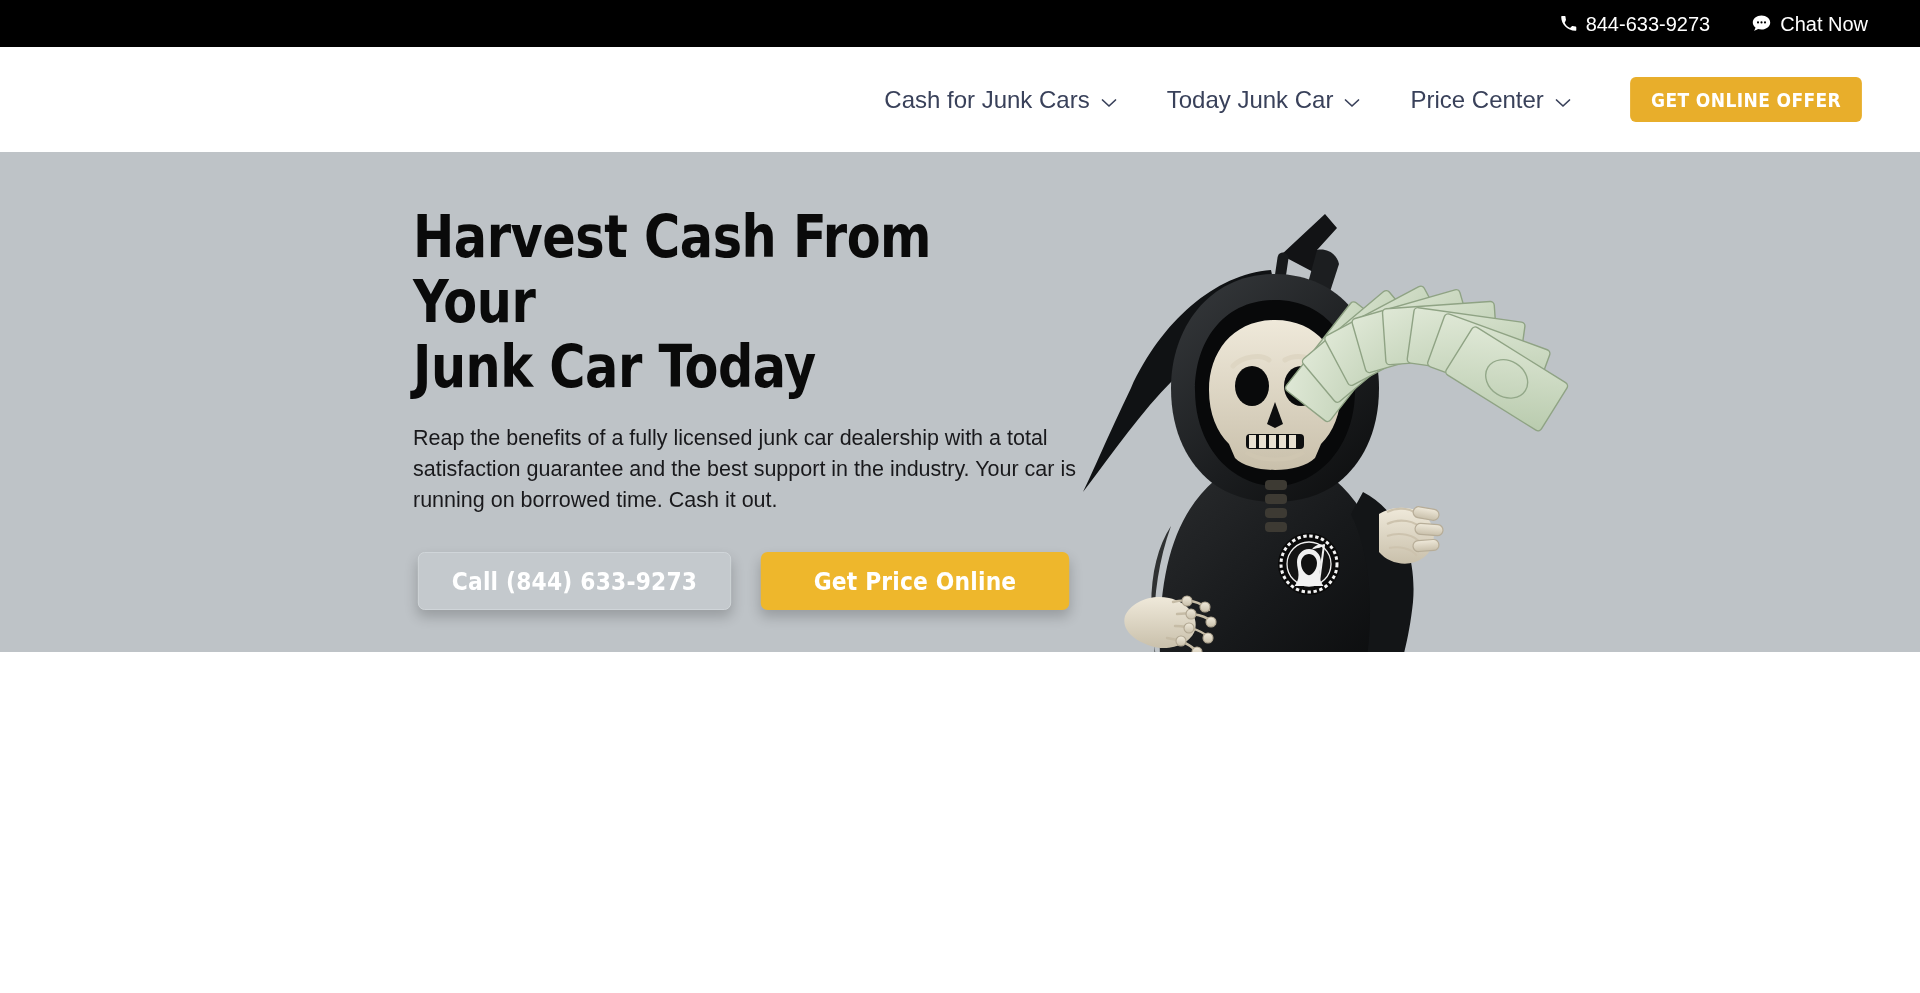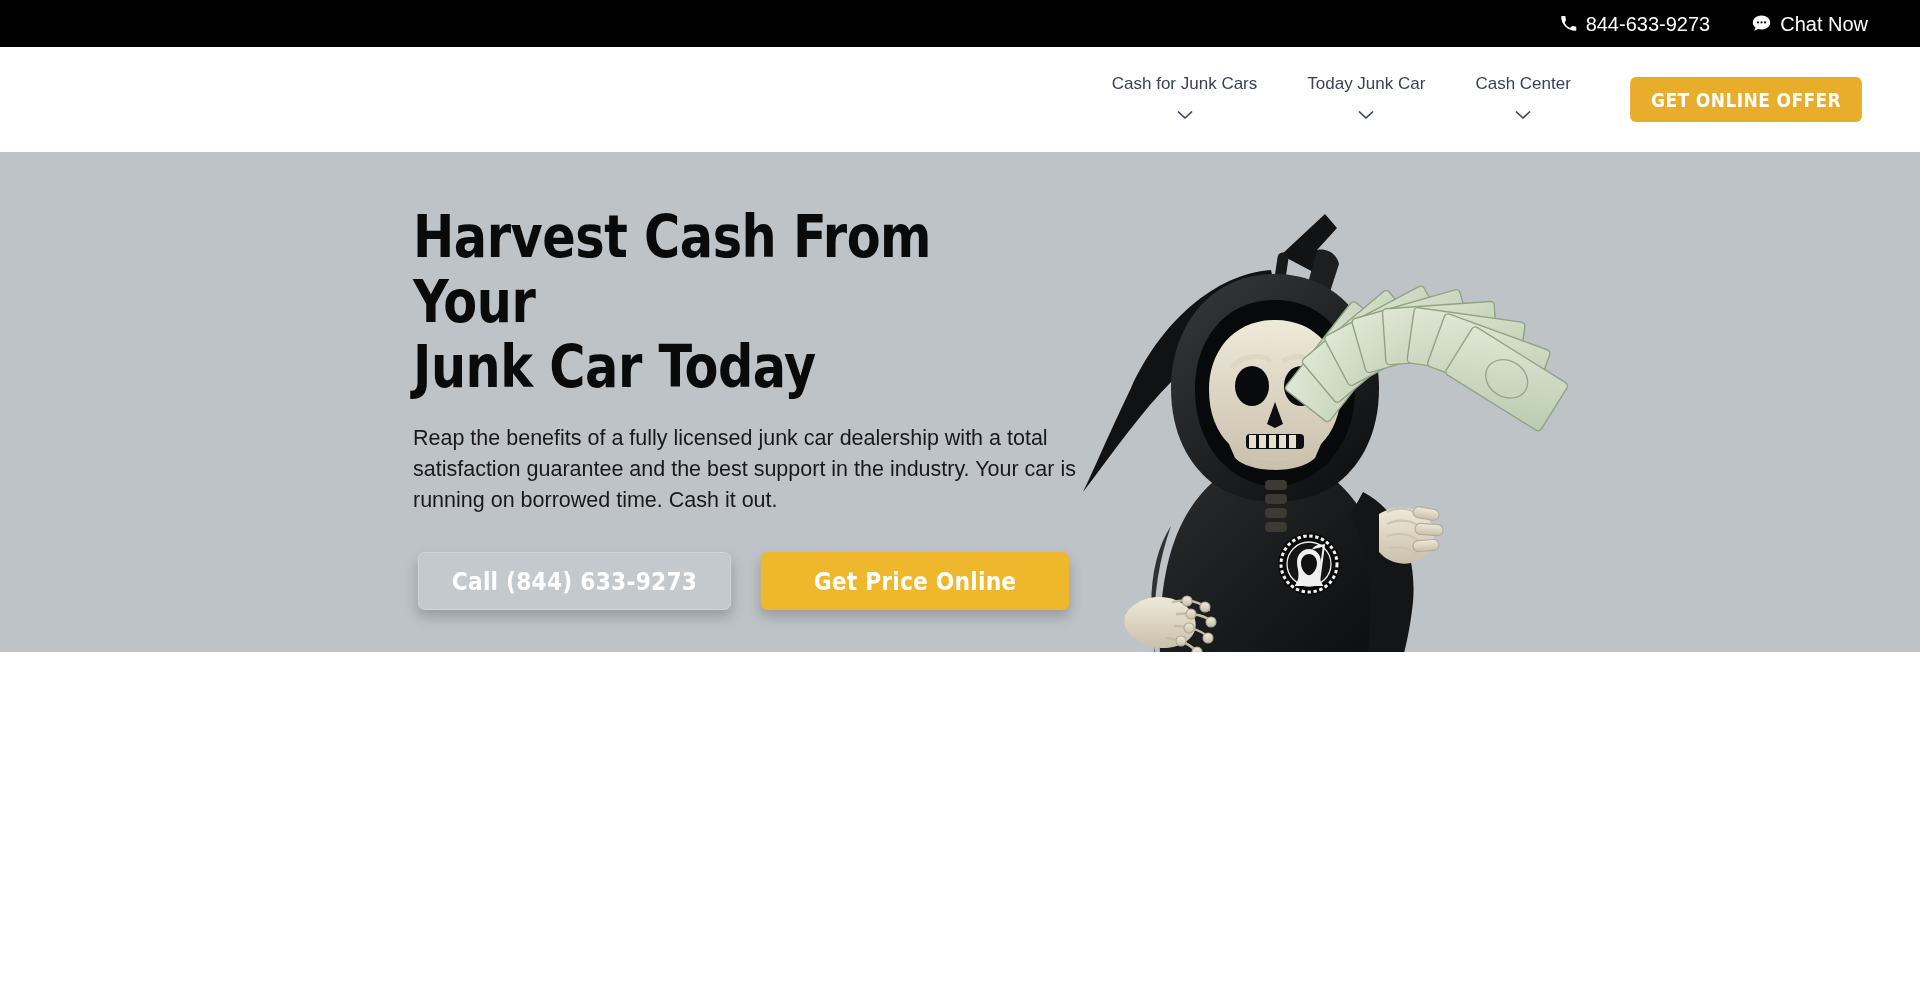--- a/index.html
+++ b/index.html
@@ -72,27 +72,26 @@
   .nav {
     margin-left: auto;
     display: flex;
     align-items: center;
     gap: 0;
   }
   .nav-item {
     display: flex;
     align-items: center;
     gap: 11px;
-    font-size: 17px;
+    font-size: 24px;
     color: #39415a;
     padding: 0 25px;
     cursor: pointer;
     text-decoration: none;
     white-space: nowrap;
-    flex-direction: column;
   }
   .chev { display: block; }
 
   .btn-offer {
     margin-left: 28px;
     background: #e8ae2b;
     color: #ffffff;
     border: none;
     border-radius: 6px;
     padding: 13px 22px 12px;
@@ -256,21 +255,21 @@
       </a>
       <a class="nav-item">
         <span>Today Junk Car</span>
         <span class="chev">
           <svg width="16" height="10" viewBox="0 0 16 10" fill="none" stroke="#39415a" stroke-width="1.7" stroke-linecap="round" stroke-linejoin="round" aria-hidden="true">
               <path d="M1.5 2l6.5 6 6.5-6"></path>
             </svg>
         </span>
       </a>
       <a class="nav-item">
-        <span>Cash Center</span>
+        <span>Price Center</span>
         <span class="chev">
           <svg width="16" height="10" viewBox="0 0 16 10" fill="none" stroke="#39415a" stroke-width="1.7" stroke-linecap="round" stroke-linejoin="round" aria-hidden="true">
               <path d="M1.5 2l6.5 6 6.5-6"></path>
             </svg>
         </span>
       </a>
       <button class="btn-offer">GET ONLINE OFFER</button>
     </nav>
   </header>
 

